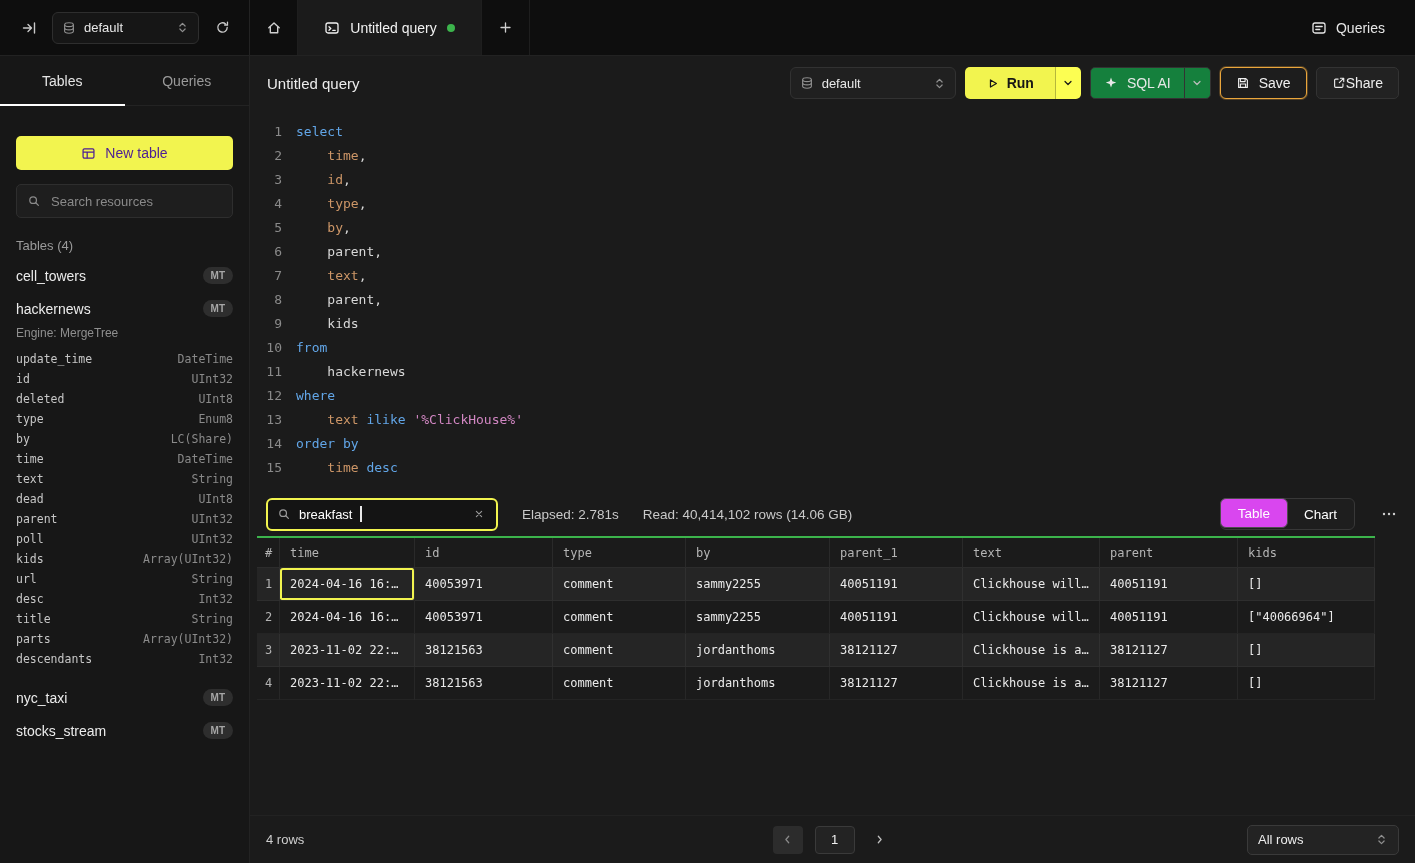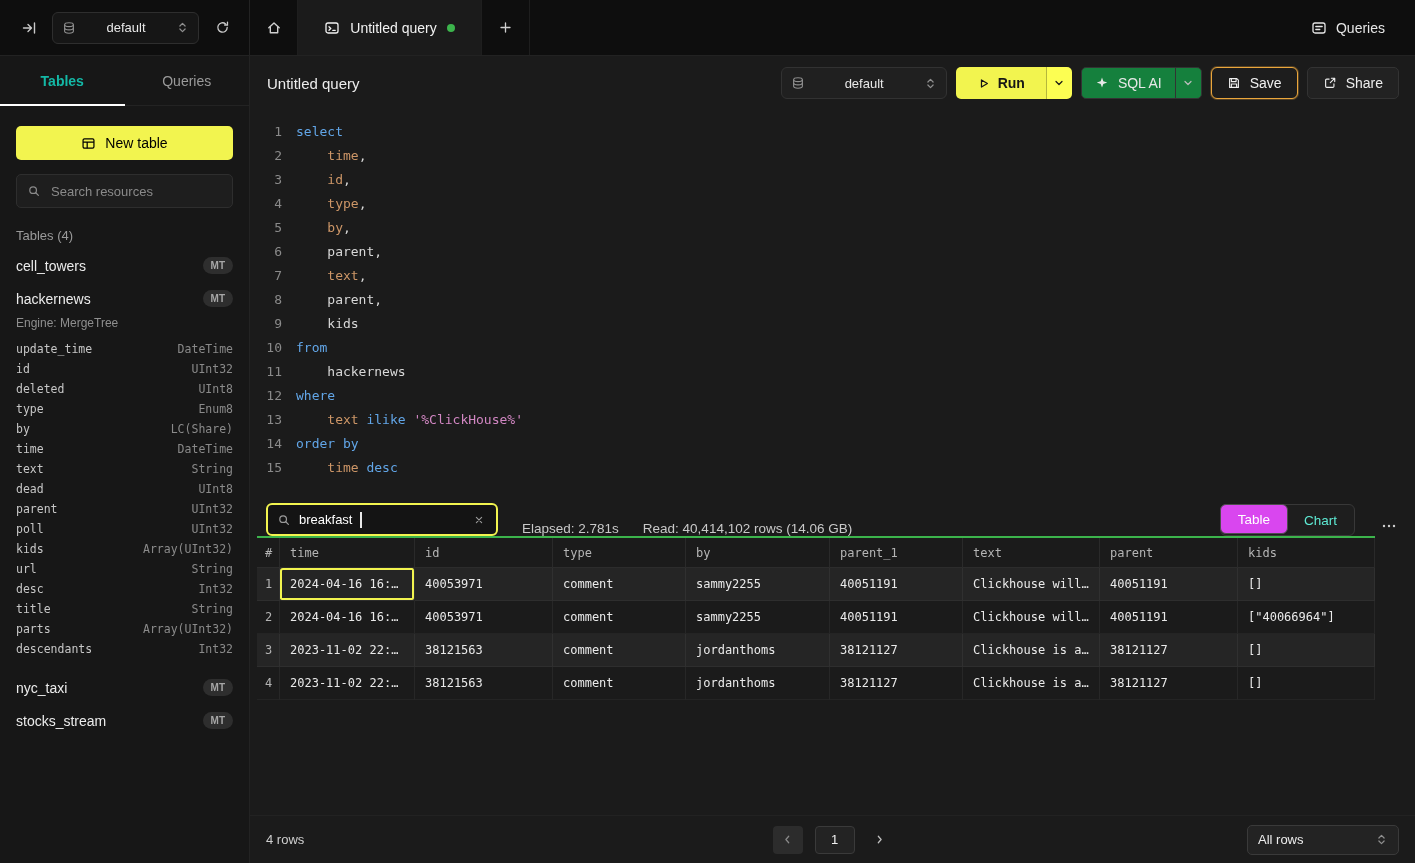--- a/index.html
+++ b/index.html
@@ -22,43 +22,43 @@
 
   
   .topbar{position:absolute;top:0;left:0;right:0;height:56px;background:#0e0e0e;
     display:flex;align-items:stretch;border-bottom:1px solid #222}
   .topbar-left{width:250px;flex:none;display:flex;align-items:center;gap:10px;
     padding:0 14px 0 16px;border-right:1px solid #232323}
   .icon-btn{background:none;border:none;color:#c9c9c9;width:26px;height:26px;
     display:flex;align-items:center;justify-content:center;cursor:pointer;padding:0;border-radius:4px}
   .db-select{flex:1;height:32px;background:#161616;border:1px solid #2e2e2e;border-radius:6px;
     display:flex;align-items:center;gap:8px;padding:0 9px;color:#e8e8e8;font-size:13px;cursor:pointer}
-  .db-select .lbl{flex:1;text-align:center}
+  .db-select .lbl{flex:1;text-align:left}
   .muted{color:#8f8f8f}
   .tabs{display:flex;align-items:stretch}
   .tab{background:none;border:none;border-right:1px solid #1e1e1e;color:#cfcfcf;
     display:flex;align-items:center;justify-content:center;gap:10px;padding:0 18px;
     font-size:14px;cursor:pointer}
   .home-tab{width:48px;padding:0}
   .query-tab{background:#1b1b1b;color:#f2f2f2;min-width:184px}
   .dot{width:8px;height:8px;border-radius:50%;background:var(--green);flex:none}
   .plus-tab{width:48px;padding:0}
   .topbar-right{margin-left:auto;display:flex;align-items:center;padding-right:24px}
   .queries-btn{background:none;border:none;color:#e6e6e6;font-size:14px;display:flex;
     gap:9px;align-items:center;cursor:pointer}
 
   
   .sidebar{position:absolute;top:56px;left:0;width:250px;bottom:0;background:#171717;
     border-right:1px solid #232323;display:flex;flex-direction:column;overflow:hidden}
   .sidebar-tabs{display:flex;height:50px;border-bottom:1px solid #232323;flex:none}
   .sidebar-tab{flex:1;background:none;border:none;color:#9a9a9a;font-size:14px;
     position:relative;cursor:pointer}
-  .sidebar-tab.active{color:#14b8a6;font-weight:700}
+  .sidebar-tab.active{color:#e5e5e5;font-weight:400}
   .sidebar-tab.active::after{content:"";position:absolute;left:0;right:0;bottom:-1px;height:2px;background:#fff}
-  .new-table-btn{margin:20px 16px 0;height:34px;background:var(--accent);color:#000000;border:none;
+  .new-table-btn{margin:30px 16px 0;height:34px;background:var(--accent);color:#4c1d95;border:none;
     border-radius:5px;font-size:14px;font-weight:500;display:flex;align-items:center;
     justify-content:center;gap:9px;cursor:pointer;flex:none}
   .sidebar-search{margin:14px 16px 4px;height:34px;background:#1e1e1e;border:1px solid #2e2e2e;
     border-radius:5px;display:flex;align-items:center;gap:8px;padding:0 10px;flex:none;color:#8a8a8a}
   .sidebar-search input{flex:1;background:none;border:none;outline:none;color:#e8e8e8;
     font-size:13px;font-family:inherit;min-width:0}
   .sidebar-search input::placeholder{color:#8a8a8a}
   .sidebar-section-label{padding:16px 16px 6px;color:#9a9a9a;font-size:13px;flex:none}
   .table-list{overflow:auto;padding-bottom:10px}
   .table-item{height:33px;display:flex;align-items:center;justify-content:space-between;
@@ -84,44 +84,44 @@
     color:#161616;cursor:pointer;display:flex;align-items:center;justify-content:center;filter:brightness(1.04)}
   .sqlai-group{display:flex;height:32px;border:1px solid #333;border-radius:5px;background:#15803d;
     overflow:hidden;flex:none}
   .sqlai-main{display:flex;align-items:center;gap:9px;padding:0 13px;color:#e8e8e8;font-size:14px;
     background:none;border:none;cursor:pointer}
   .sqlai-caret{width:26px;border:none;border-left:1px solid #333;background:none;color:#bdbdbd;
     display:flex;align-items:center;justify-content:center;cursor:pointer}
   .save-btn{height:32px;display:flex;align-items:center;gap:9px;padding:0 15px;background:#1d1d1d;
     color:#f0f0f0;border:1px solid var(--save-border);box-shadow:0 0 0 1px rgba(234,166,60,.28);
     border-radius:6px;font-size:14px;cursor:pointer;flex:none}
-  .share-btn{height:32px;display:flex;align-items:center;gap:9px;padding:0 15px;background:#222;
+  .share-btn{height:32px;display:flex;align-items:center;padding:0 15px;background:#222;
     color:#ededed;border:1px solid #333;border-radius:5px;font-size:14px;cursor:pointer;flex:none}
 
   
   .editor{flex:none;padding:10px 0 6px;font-family:"DejaVu Sans Mono",monospace;font-size:13px;cursor:text}
   .code-line{display:flex;height:24px;line-height:24px;white-space:pre}
   .ln{width:32px;text-align:right;color:#8a8a8a;flex:none;user-select:none}
   .code{padding-left:14px;color:#d8d8d8}
   .tok-kw{color:var(--kw)}
   .tok-fld{color:var(--fld)}
   .tok-str{color:var(--str)}
   .tok-id,.tok-pl{color:#d8d8d8}
 
   
-  .results-toolbar{flex:none;height:44px;display:flex;align-items:flex-end;padding:0 16px;gap:24px;margin-top:6px}
+  .results-toolbar{flex:none;height:44px;display:flex;align-items:center;padding:0 16px;gap:24px;margin-top:6px}
   .result-search{width:232px;height:33px;border:2px solid var(--accent);border-radius:6px;background:#141414;
     display:flex;align-items:center;padding:0 9px;gap:8px;flex:none;cursor:text;color:#9a9a9a}
   .search-value{color:#fff;font-size:13px}
   .caret{width:1.5px;height:16px;background:#e8e8e8;animation:blink 1.1s step-end infinite}
   @keyframes blink{50%{opacity:0}}
   .clear-btn{margin-left:auto;color:#9a9a9a;background:none;border:none;cursor:pointer;padding:2px}
   .meta{font-size:13.5px;color:#c9c9c9;white-space:nowrap}
   .view-toggle{margin-left:auto;display:flex;border:1px solid #383838;border-radius:6px;background:#1e1e1e;flex:none}
-  .view-btn{height:30px;padding:0 17px;background:none;border:none;color:#5eead4;font-size:13.5px;cursor:pointer}
+  .view-btn{height:30px;padding:0 17px;background:none;border:none;color:#ffffff;font-size:13.5px;cursor:pointer}
   .view-btn.active{background:#d946ef;border:1px solid #4d4d4d;border-radius:6px;margin:-1px;color:#fff}
   .more-btn{background:none;border:none;color:#cfcfcf;cursor:pointer;padding:2px;flex:none}
 
   
   .results-area{flex:1;overflow:hidden;padding:0 40px 0 7px}
   .grid{border-top:2px solid var(--green)}
   .grid-row{display:grid;grid-template-columns:23px 135px 138px 133px 144px 133px 137px 138px 137px}
   .cell{font-family:"DejaVu Sans Mono",monospace;font-size:12px;padding:0 10px;height:33px;
     line-height:33px;color:#eaeaea;white-space:nowrap;overflow:hidden;text-overflow:ellipsis;
     border-right:1px solid rgba(255,255,255,.05);border-bottom:1px solid rgba(255,255,255,.04)}

